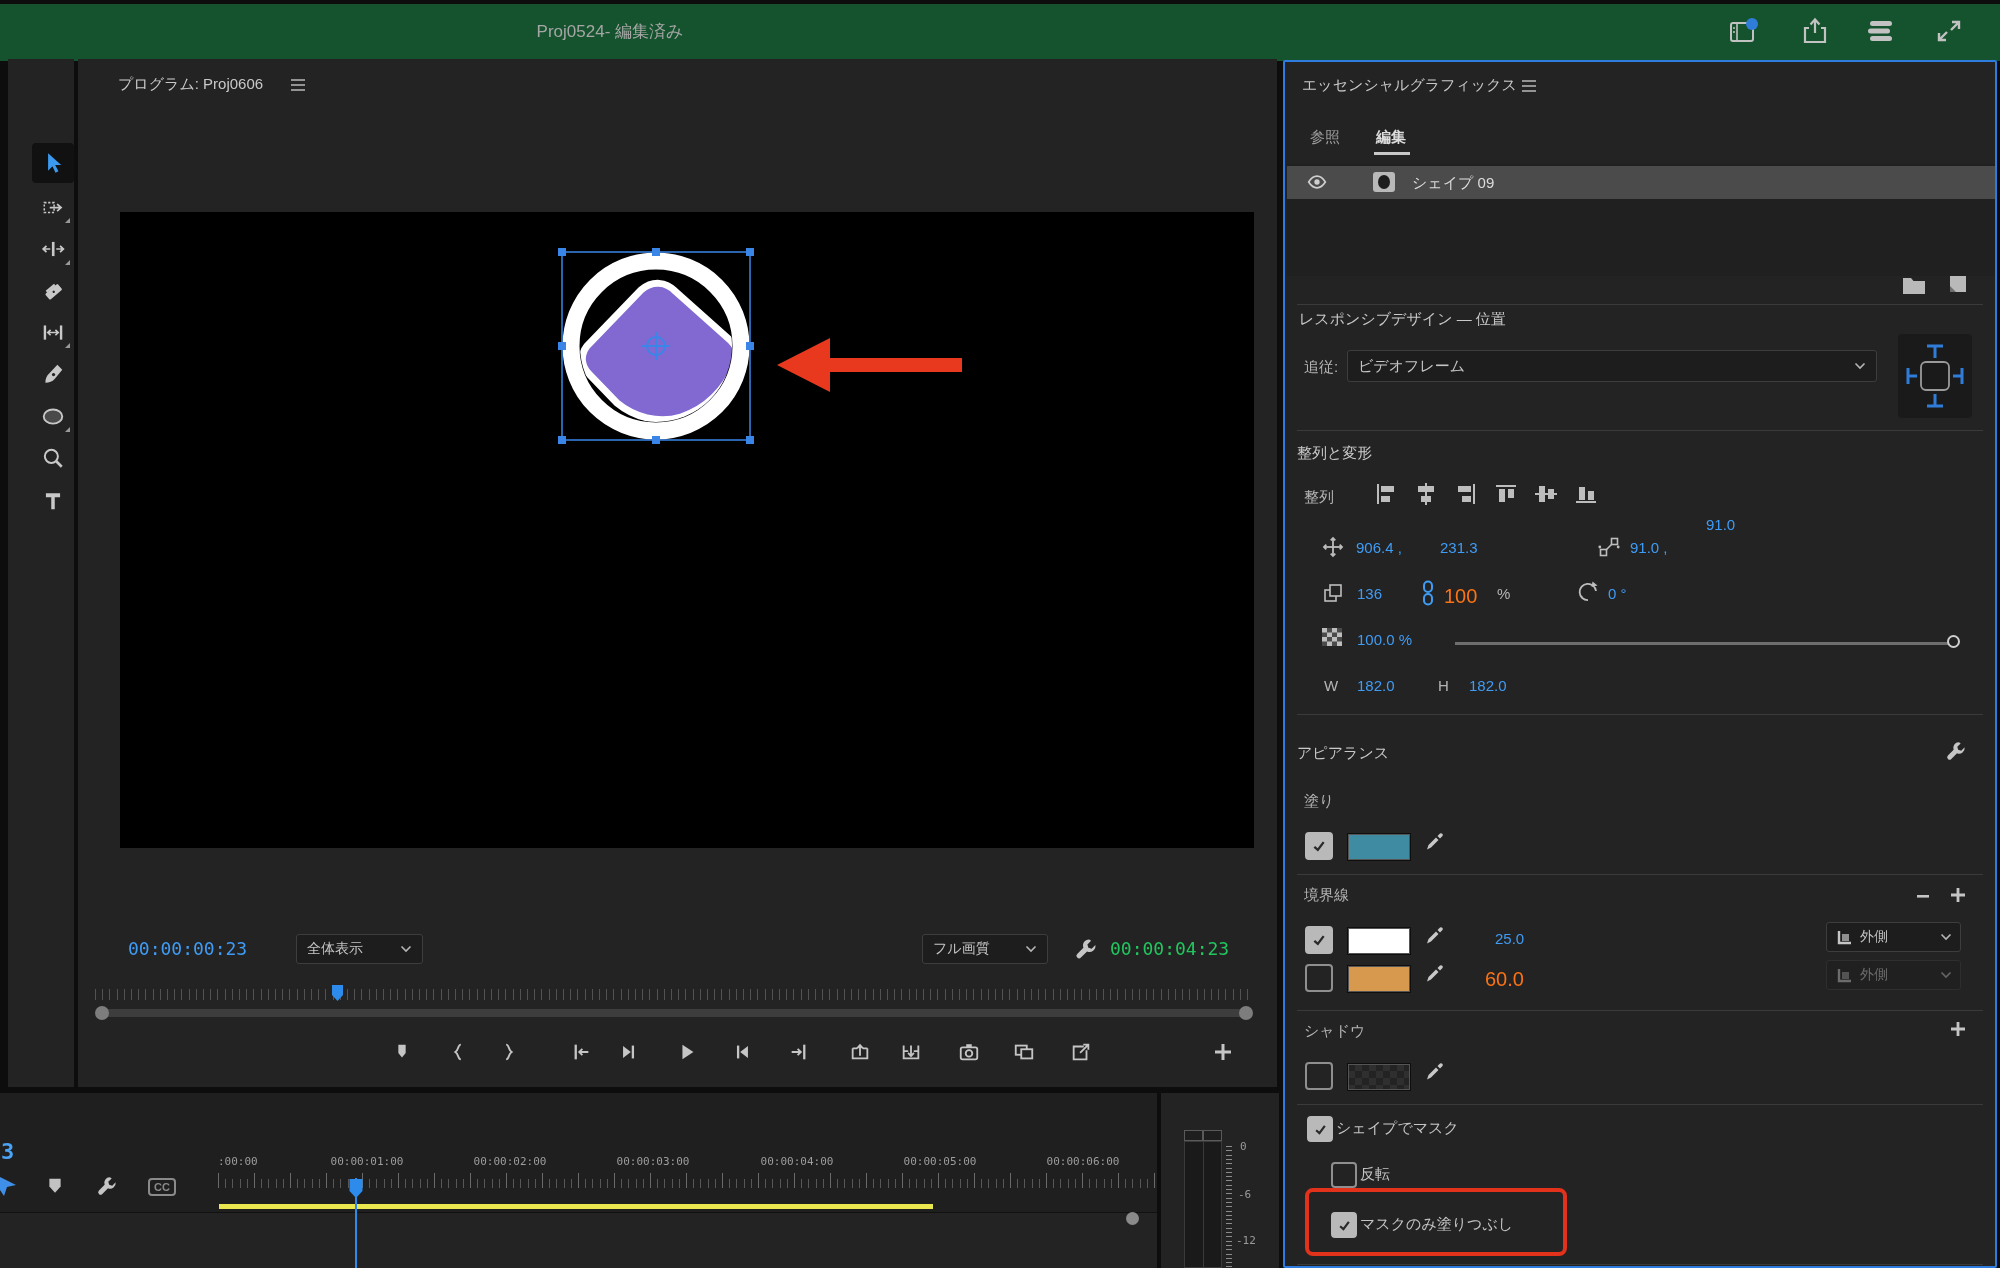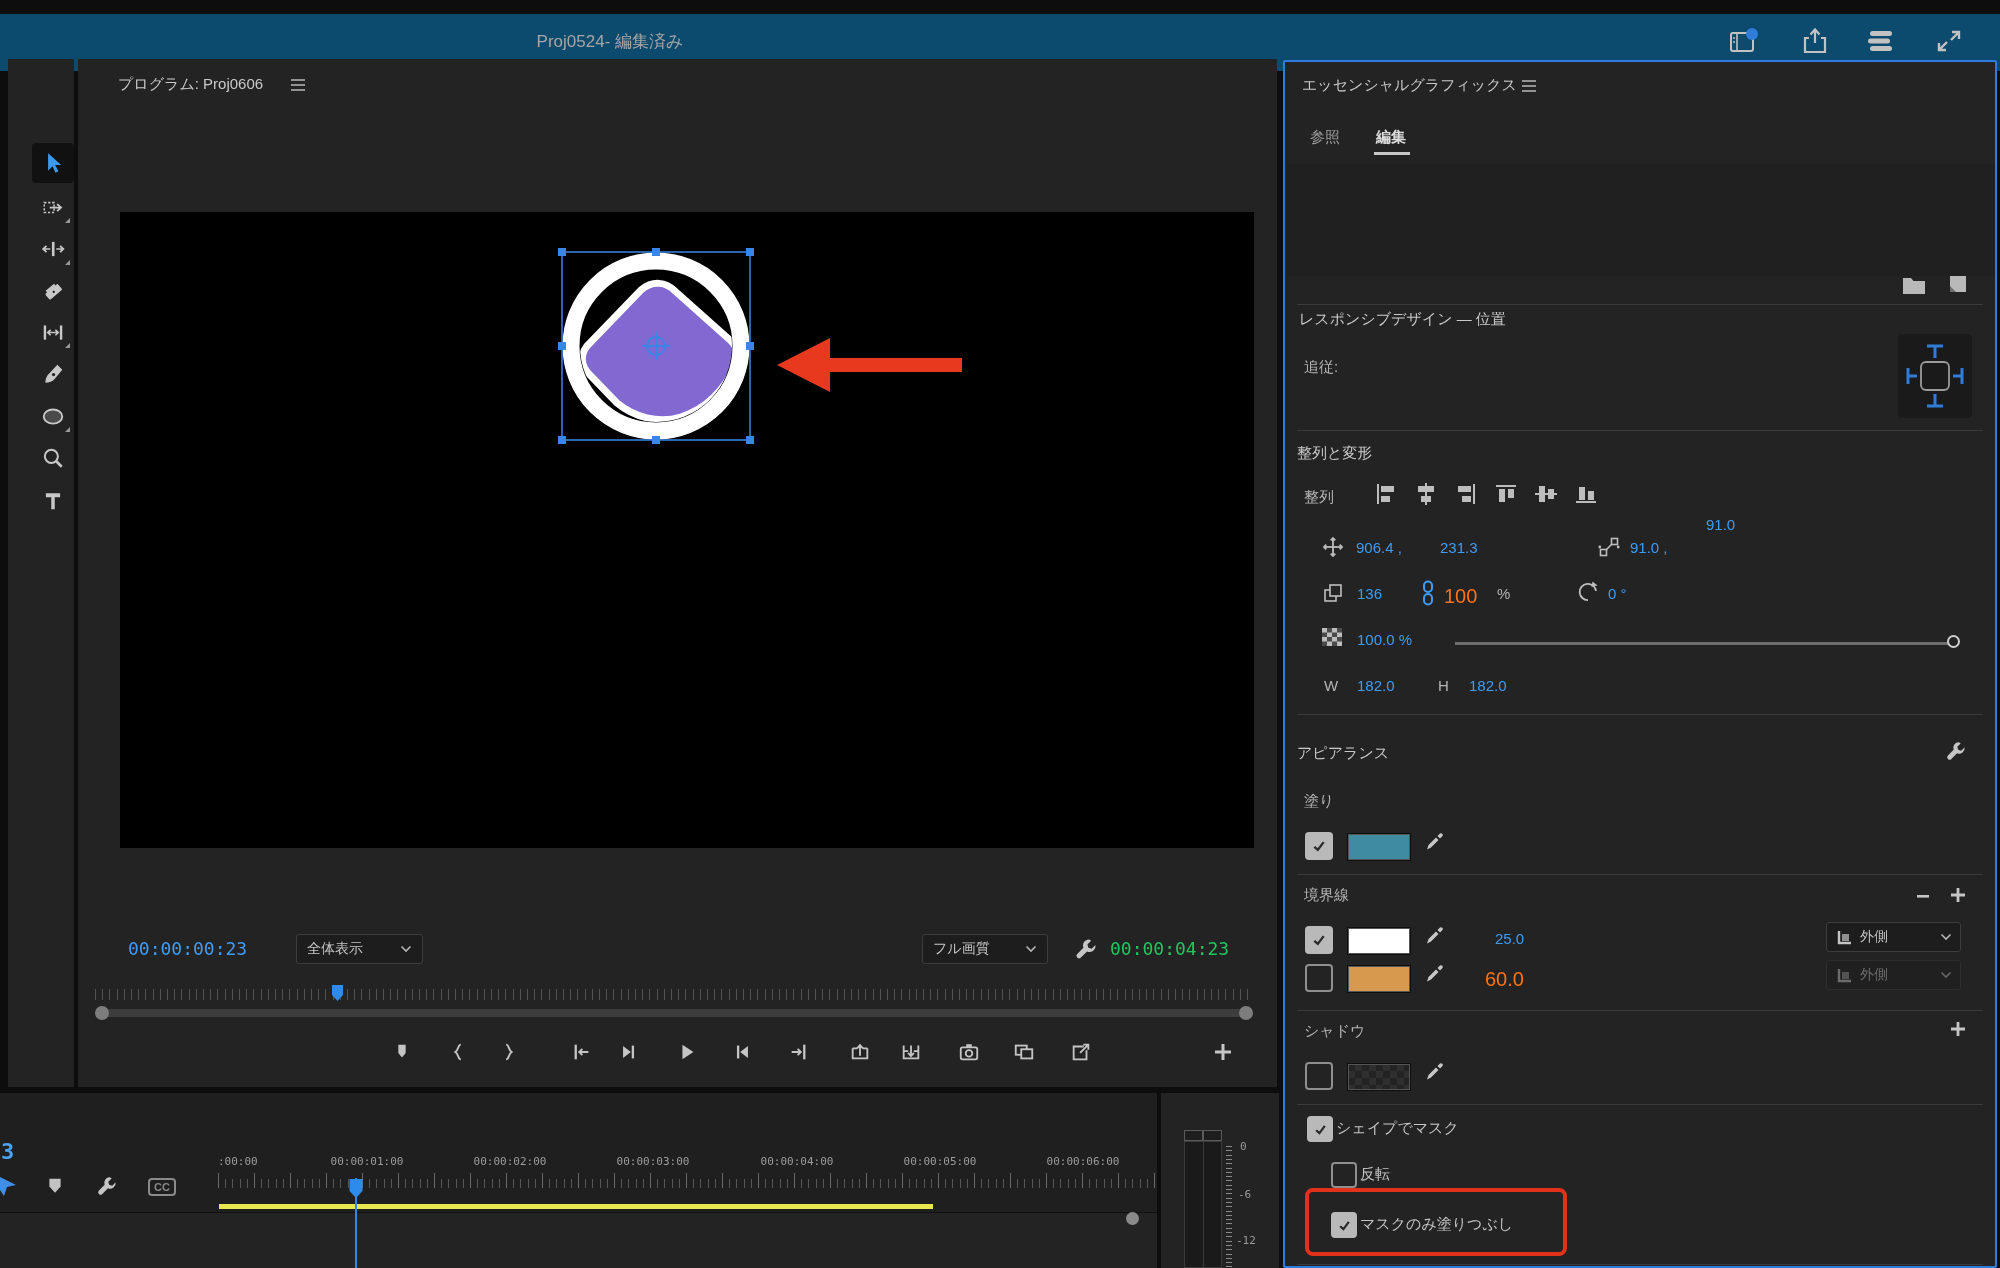--- a/index.html
+++ b/index.html
@@ -32,21 +32,21 @@
   .tbtn{position:absolute;width:34px;height:34px;display:flex;align-items:center;justify-content:center}
   .alignbtn{position:absolute;width:28px;height:28px;top:418px;display:flex;align-items:center;justify-content:center}
   .ticks-h{background-image:repeating-linear-gradient(to right,#575757 0,#575757 1px,transparent 1px,transparent 7.2px)}
   .ticks-h-major{background-image:repeating-linear-gradient(to right,#6a6a6a 0,#6a6a6a 1px,transparent 1px,transparent 36px)}
   .ticks-v{background-image:repeating-linear-gradient(to bottom,#8a8a8a 0,#8a8a8a 1px,transparent 1px,transparent 4.3px)}
   .rlabel{position:absolute;top:0;width:110px;text-align:center;font-size:11px;color:#9d9d9d}
 </style>
 </head>
 <body>
 
-<div class="panel" style="left:0;top:14px;width:2000px;height:57px;background:#0c4a6e">
+<div class="panel" style="left:0;top:4px;width:2000px;height:57px;background:#14532d">
   <div class="abs" style="left:410px;top:16px;width:400px;text-align:center;font-size:17px;color:#a6a6a6">Proj0524- 編集済み</div>
   <div class="abs" style="left:1726px;top:10px;width:34px;height:34px">
     <svg width="34" height="34" viewBox="0 0 34 34">
       <rect x="5" y="9" width="22" height="18" rx="2" fill="none" stroke="#c2c2c2" stroke-width="2"></rect>
       <line x1="11" y1="9" x2="11" y2="27" stroke="#c2c2c2" stroke-width="1.6"></line>
       <circle cx="8" cy="14" r="1" fill="#c2c2c2"></circle>
         <circle cx="8" cy="18" r="1" fill="#c2c2c2"></circle>
       <circle cx="26" cy="10" r="6" fill="#2f7cd9"></circle>
     </svg>
   </div>
@@ -354,37 +354,58 @@
           <line x1="1" y1="12" x2="15" y2="12"></line>
         </g>
       </svg>
   </div>
 
   <div class="abs" style="left:25px;top:66px;font-size:15px;color:#9e9e9e">参照</div>
   <div class="abs" style="left:91px;top:66px;font-size:15px;color:#dcdcdc;font-weight:bold">編集</div>
   <div class="abs" style="left:89px;top:90px;width:36px;height:2.5px;background:#c8c8c8"></div>
 
   <div class="abs" style="left:2px;top:102px;width:708px;height:112px;background:#202020">
+    <div class="abs" style="left:0;top:2px;width:708px;height:33px;background:#4b4b4b">
+      <span class="abs" style="left:20px;top:7px">
+        <svg width="20" height="18" viewBox="0 0 24 20">
+            <path d="M2 10 C5.5 4.5 9 3 12 3 C15 3 18.5 4.5 22 10 C18.5 15.5 15 17 12 17 C9 17 5.5 15.5 2 10 Z" fill="none" stroke="#cfcfcf" stroke-width="2"></path>
+            <circle cx="12" cy="10" r="3.2" fill="#cfcfcf"></circle>
+          </svg>
+      </span>
+      <span class="abs" style="left:85px;top:5px">
+        <svg width="24" height="22" viewBox="0 0 24 22">
+            <rect x="1" y="1" width="22" height="20" rx="3" fill="#b9b9b9"></rect>
+            <ellipse cx="12" cy="11" rx="6" ry="7" fill="#1d1d1d"></ellipse>
+          </svg>
+      </span>
+      <span class="abs" style="left:125px;top:8px;font-size:15px;color:#dcdcdc">シェイプ 09</span>
+    </div>
   </div>
   <div class="abs" style="left:616px;top:212px">
     <svg width="26" height="22" viewBox="0 0 26 22">
         <path d="M2 4 H10 L12.5 7 H24 V20 H2 Z" fill="#b9b9b9"></path>
       </svg>
   </div>
   <div class="abs" style="left:662px;top:212px">
     <svg width="22" height="22" viewBox="0 0 22 22">
         <path d="M3 2 H19 V18 L13 18 L3 18 Z" fill="#b9b9b9"></path>
         <path d="M9 18 L3 12 V18 Z" fill="#6e6e6e"></path>
       </svg>
   </div>
 
   <div class="divider" style="top:242px"></div>
 
   <div class="abs head" style="left:14px;top:248px">レスポンシブデザイン — 位置</div>
   <div class="abs lbl" style="left:19px;top:296px">追従:</div>
+  <div class="dd" style="left:62px;top:288px;width:530px;height:32px">
+    <span class="txt" style="font-size:15px">ビデオフレーム</span>
+    <svg class="chev" viewBox="0 0 12 8">
+        <path d="M1.5 1.5 L6 6 L10.5 1.5" fill="none" stroke="#b5b5b5" stroke-width="1.6"></path>
+      </svg>
+  </div>
   <div class="abs" style="left:613px;top:272px;width:74px;height:84px;background:#1a1a1a;border-radius:4px">
     <svg width="74" height="84" viewBox="0 0 74 84">
       <rect x="23" y="28" width="28" height="28" rx="5" fill="none" stroke="#9a9a9a" stroke-width="1.8"></rect>
       <g stroke="#2f7cd9" stroke-width="3">
         <line x1="29" y1="12" x2="45" y2="12"></line>
           <line x1="37" y1="12" x2="37" y2="24"></line>
         <line x1="29" y1="72" x2="45" y2="72"></line>
           <line x1="37" y1="72" x2="37" y2="60"></line>
         <line x1="10" y1="34" x2="10" y2="50"></line>
           <line x1="10" y1="42" x2="19" y2="42"></line>

